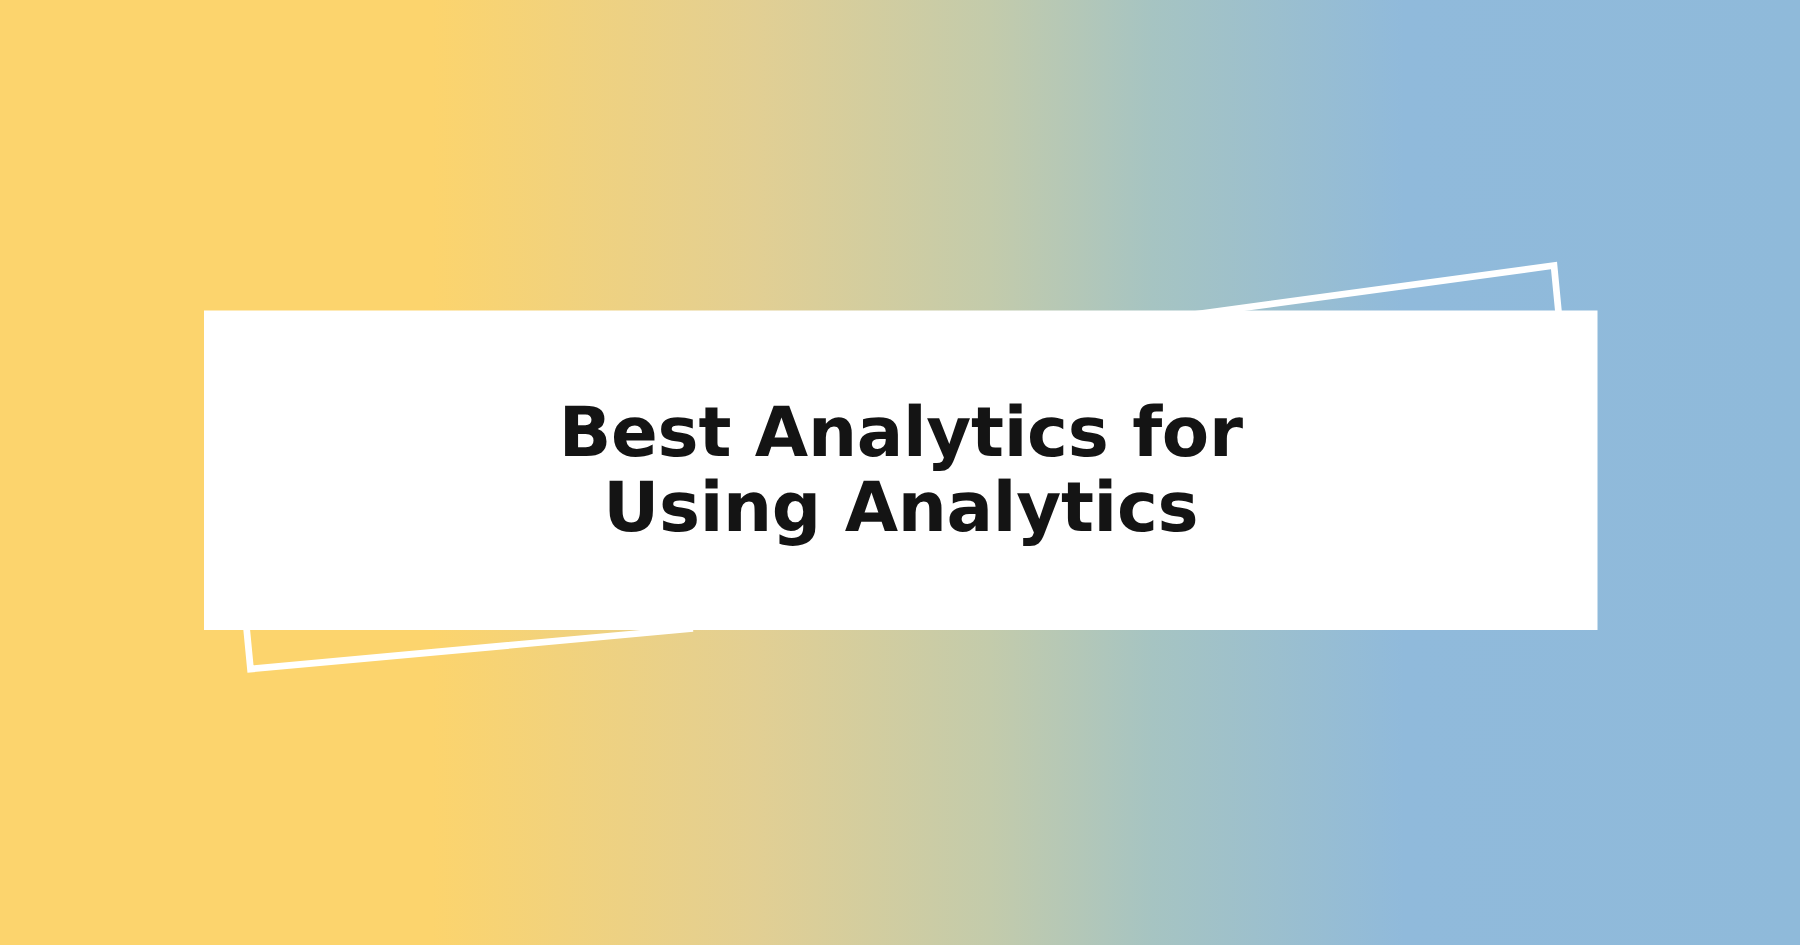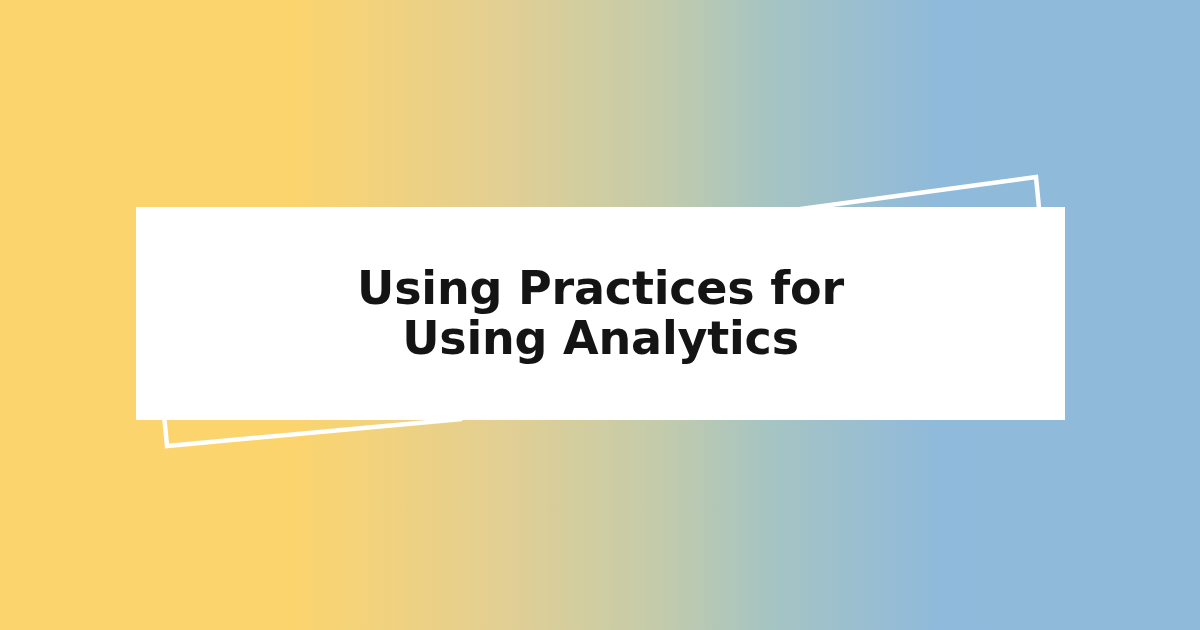--- a/index.html
+++ b/index.html
@@ -83,16 +83,16 @@
 <div class="banner">
 
   <svg class="deco-layer" viewBox="0 0 1200 630" xmlns="http://www.w3.org/2000/svg" aria-hidden="true">
 
     <path class="deco-stroke" d="M 786 211 L 1036 177 L 1039 208"></path>
 
     <path class="deco-stroke" d="M 164 415 L 167 446 L 462 419"></path>
   </svg>
 
   <div class="card">
-    <h1 class="card-title"><span>Using Practices for</span><br><span>Using Analytics</span></h1>
+    <h1 class="card-title"><span>Best Analytics for</span><br><span>Using Analytics</span></h1>
   </div>
 
 </div>
 
 </body></html>

